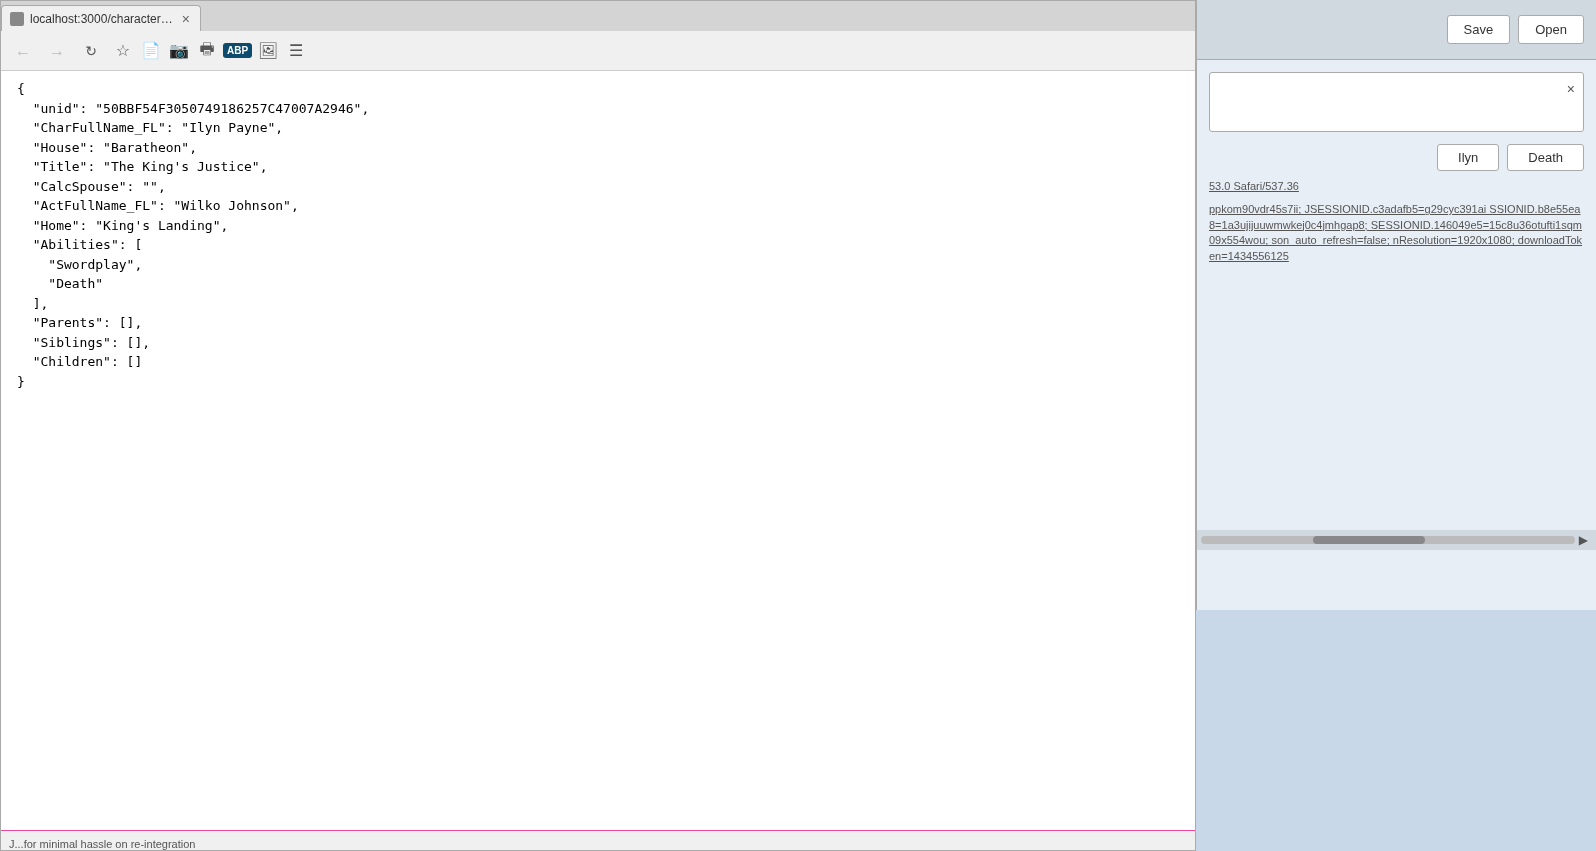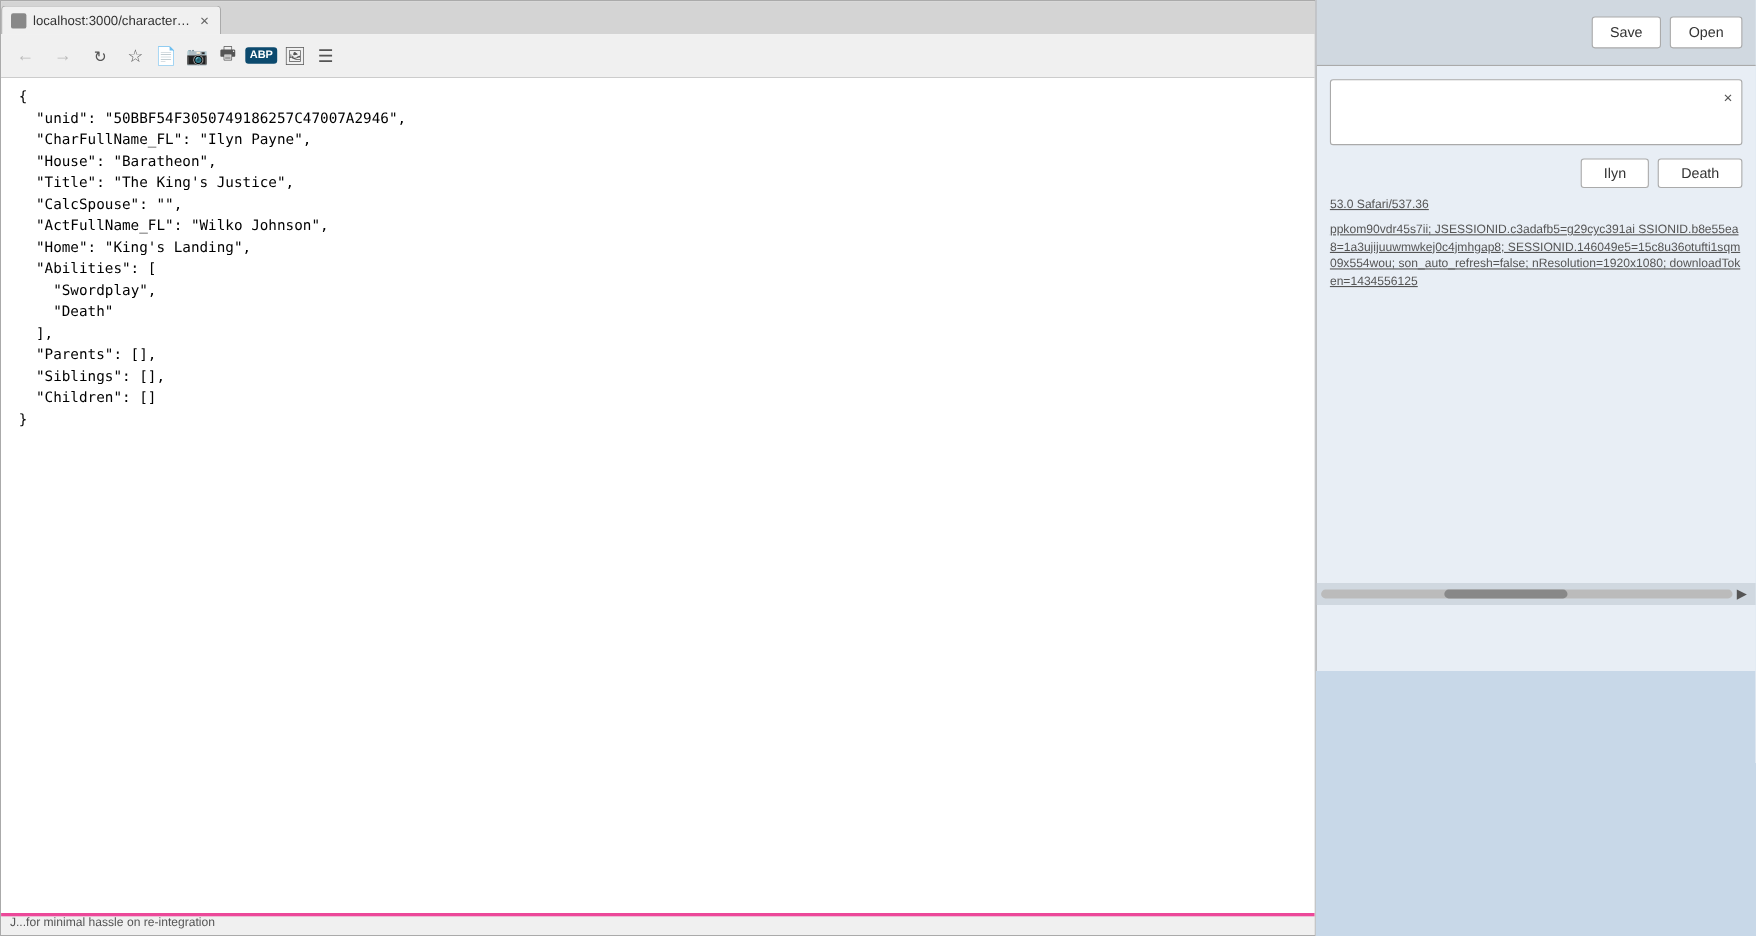--- a/index.html
+++ b/index.html
@@ -132,23 +132,23 @@
       font-family: 'Courier New', Courier, monospace;
       font-size: 13px;
       color: #000;
       line-height: 1.5;
     }
 
     
     .status-bar {
       height: 20px;
       background: #f0f0f0;
-      border-top: 3px solid #ec4899;
-      display: flex;
-      align-items: flex-start;
+      border-top: 1px solid #ec4899;
+      display: flex;
+      align-items: flex-end;
       padding: 0 8px;
       font-size: 11px;
       color: #555;
       flex-shrink: 0;
     }
 
     
     .right-panel {
       position: absolute;
       right: 0; top: 0;

